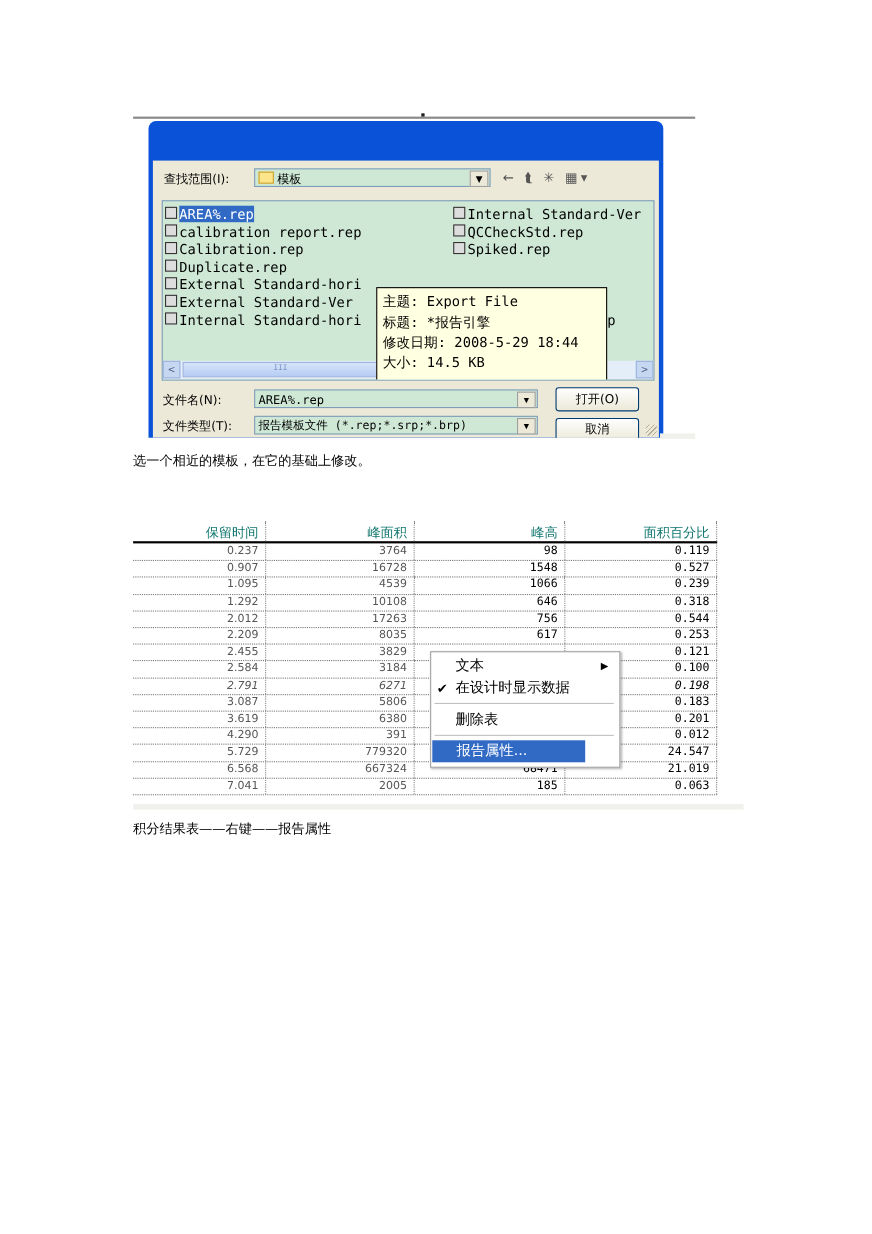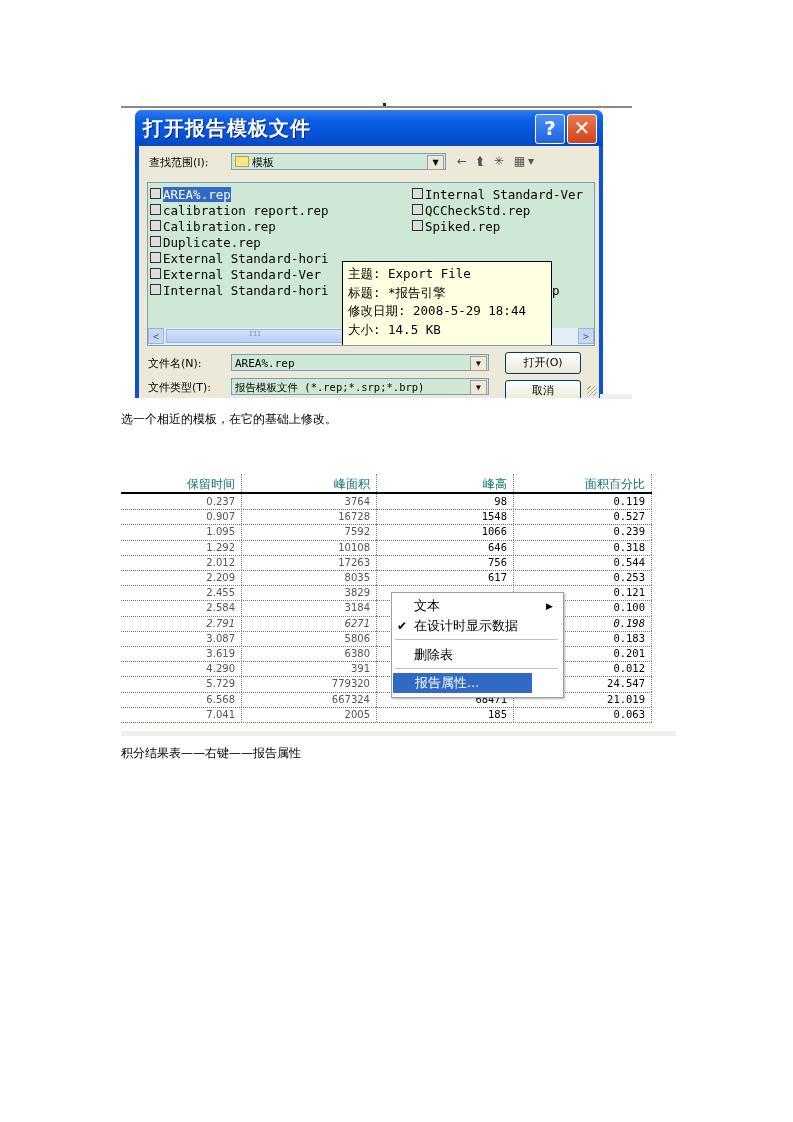--- a/index.html
+++ b/index.html
@@ -58,25 +58,20 @@
   .mi.hl { background:#316ac5; color:#fff; }
   .msep { position:absolute; left:3px; width:163px; height:1px; background:#c0c0c0; }
 </style>
 </head>
 <body>
 
 <div class="topline"></div>
 <div class="topdot"></div>
 
 <div class="dialog">
-  <div class="titlebar">
-    <span class="title">打开报告模板文件</span>
-    <div class="tbtn help-btn">?</div>
-    <div class="tbtn close-btn">✕</div>
-  </div>
   <div class="client">
     <span class="lookin-label">查找范围(I):</span>
     <div class="combo" style="left:92px; top:7px; width:215px;">
       <span class="folder-icon"></span><span>模板</span>
       <span class="arrow">▼</span>
     </div>
     <span class="toolicons">← ⮬ ✳ ▦▾</span>
 
     <div class="filelist">
       <div class="file sel" style="left:2px; top:4px;"><span class="ficon"></span><span class="fname">AREA%.rep</span></div>
@@ -141,21 +136,21 @@
         <div class="cell c3">0.119</div>
       </div>
       <div class="rrow" style="top: 35.2px;">
         <div class="cell c0">0.907</div>
         <div class="cell c1">16728</div>
         <div class="cell c2">1548</div>
         <div class="cell c3">0.527</div>
       </div>
       <div class="rrow" style="top: 50.4px;">
         <div class="cell c0">1.095</div>
-        <div class="cell c1">7592</div>
+        <div class="cell c1">4539</div>
         <div class="cell c2">1066</div>
         <div class="cell c3">0.239</div>
       </div>
       <div class="rrow" style="top: 65.6px;">
         <div class="cell c0">1.292</div>
         <div class="cell c1">10108</div>
         <div class="cell c2">646</div>
         <div class="cell c3">0.318</div>
       </div>
       <div class="rrow" style="top: 80.8px;">

